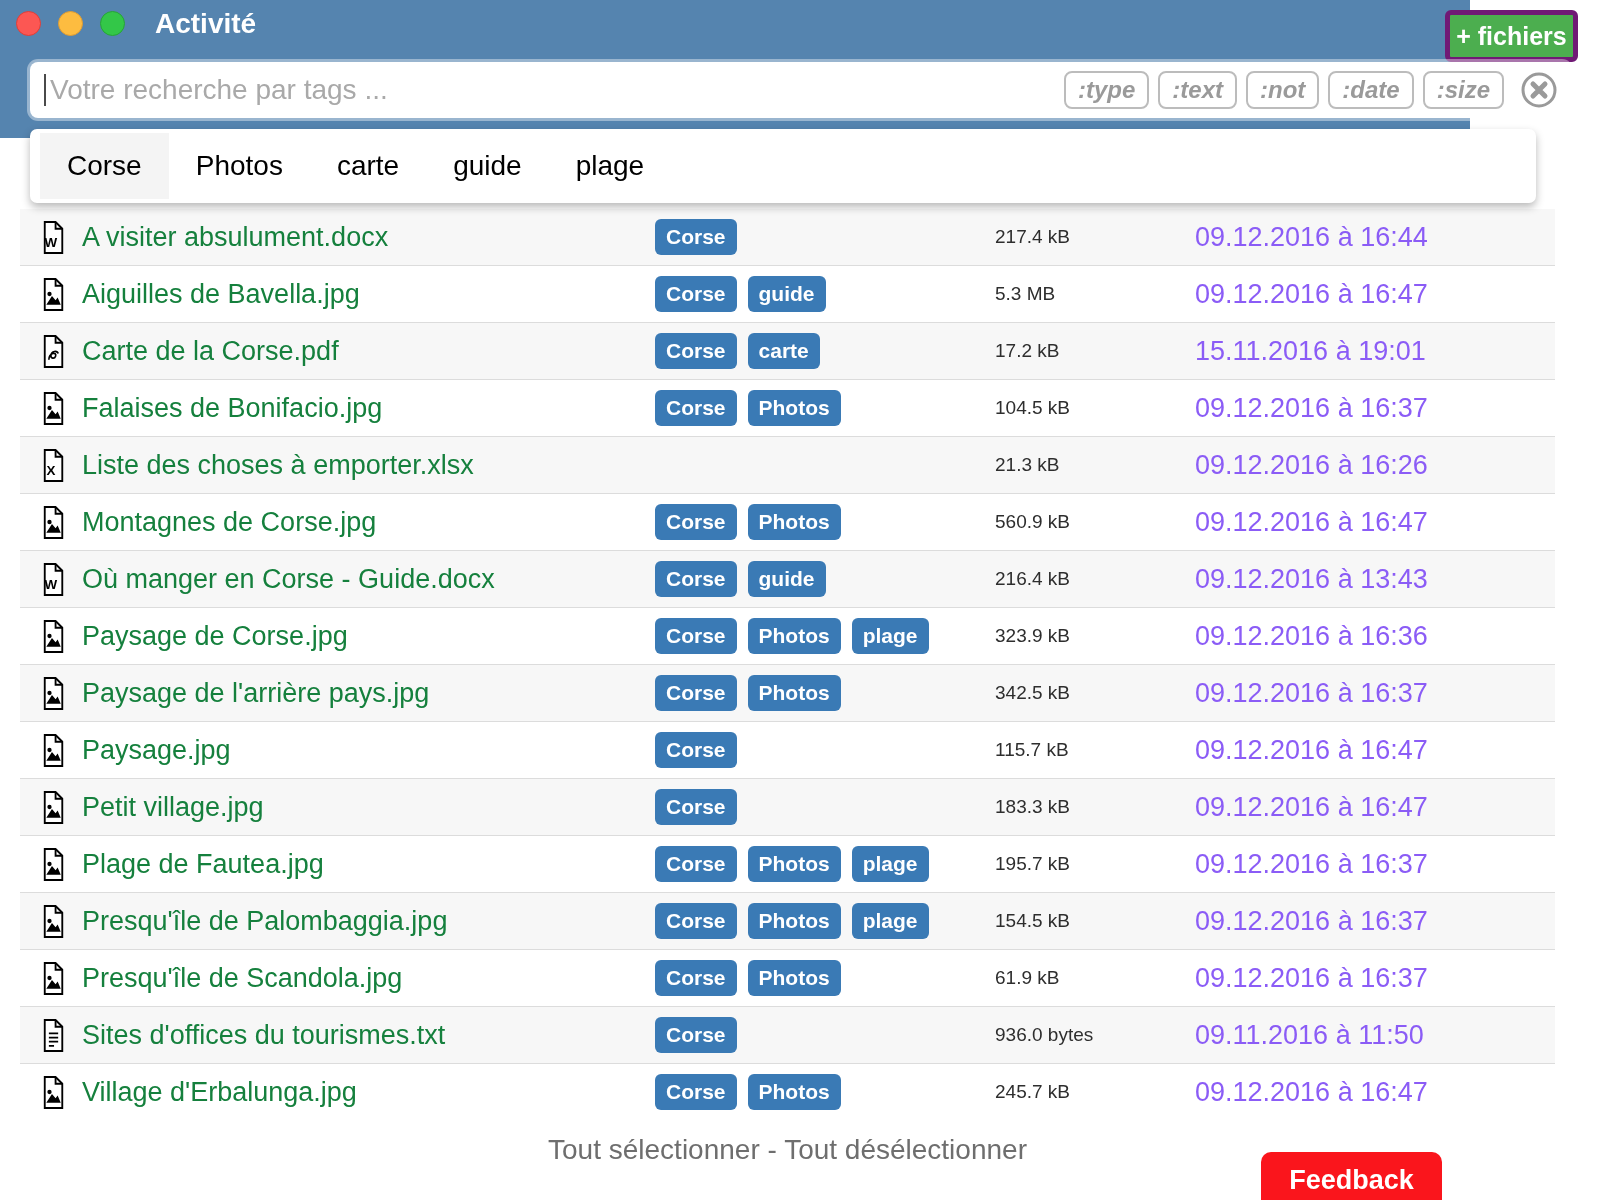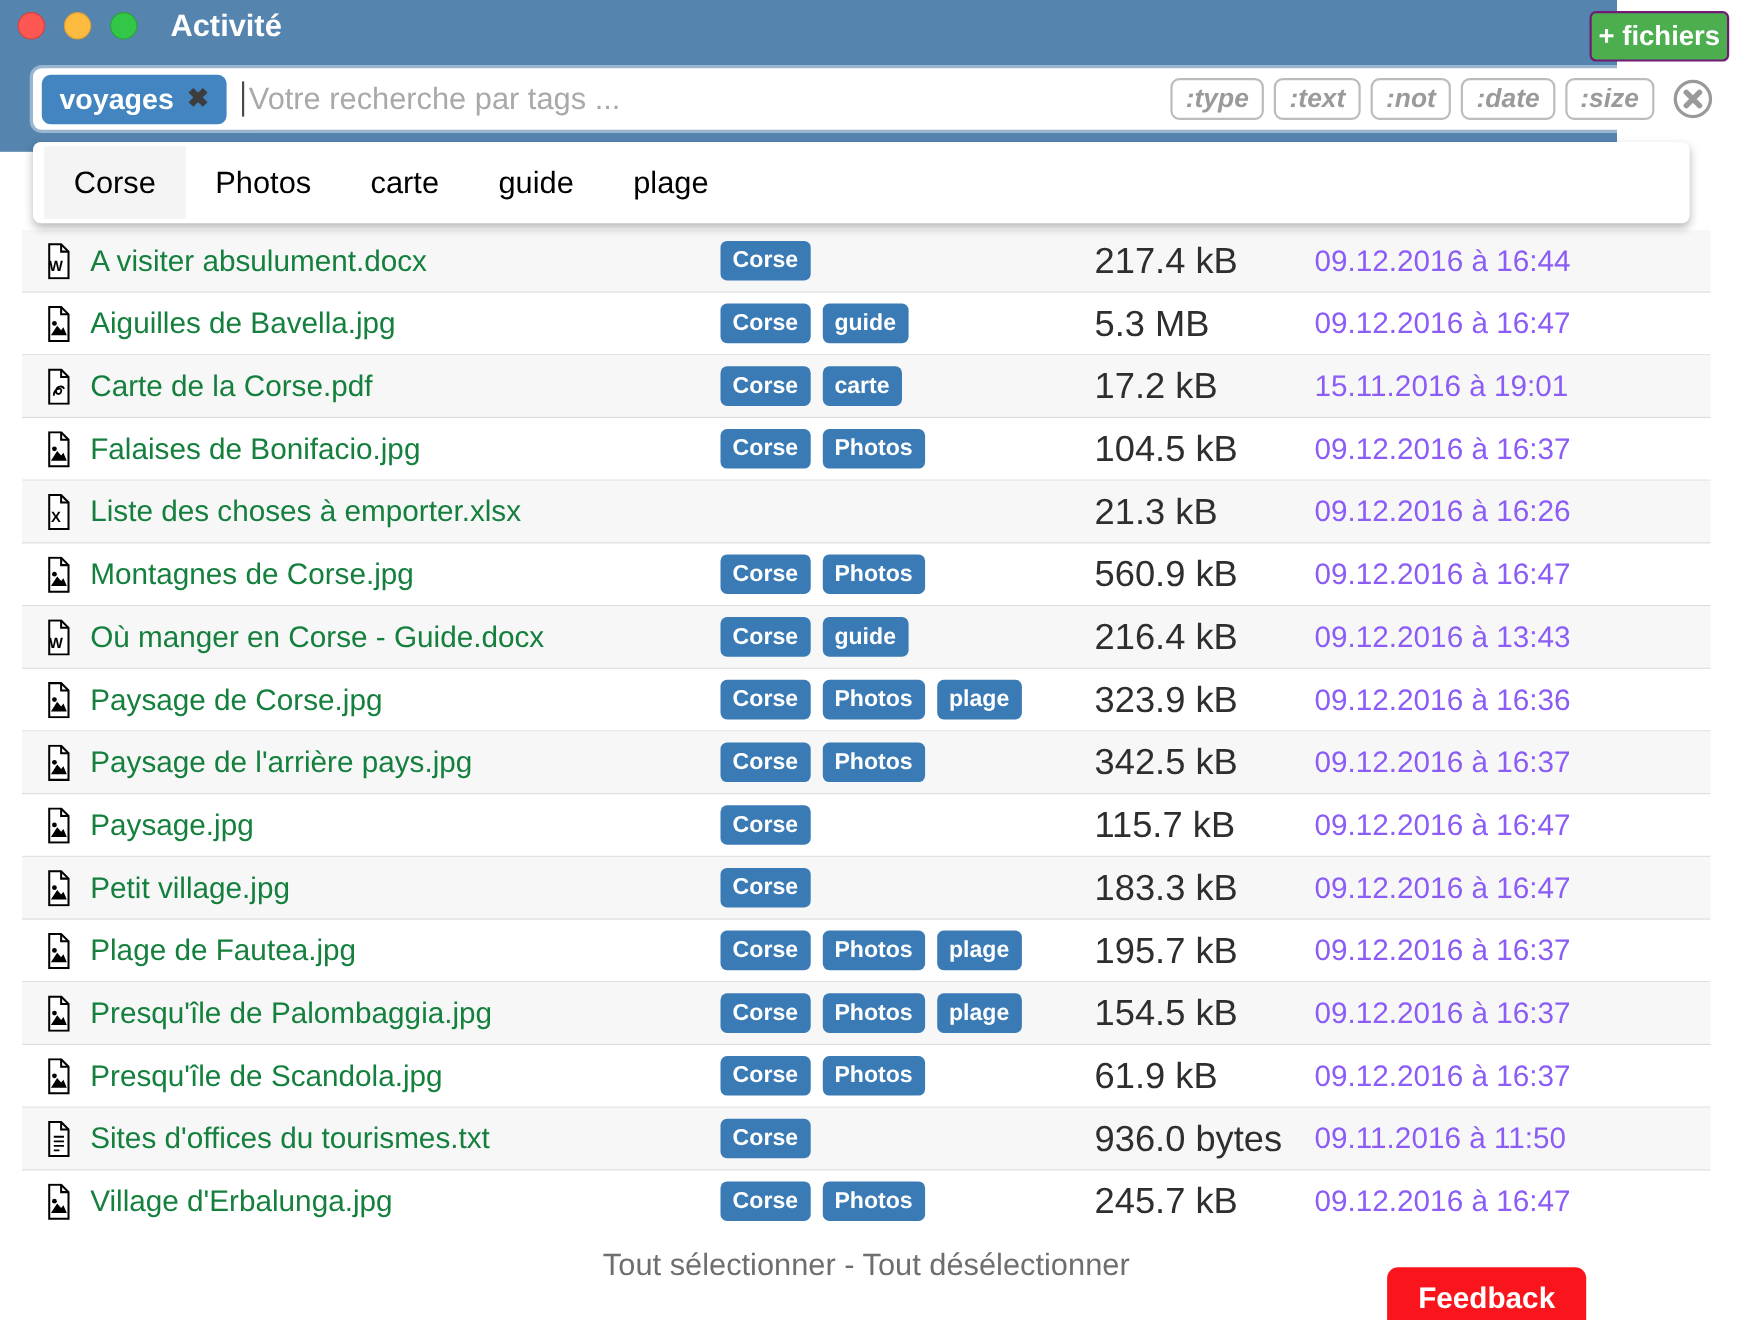--- a/index.html
+++ b/index.html
@@ -10,21 +10,21 @@
   .titlebar{position:absolute;left:0;top:0;width:1470px;height:138px;
     background:var(--header-blue,#5584af);}
   .lights{position:absolute;left:16px;top:11px;display:flex;gap:17px;}
   .light{width:23px;height:23px;border-radius:50%;}
   .light.red{background:#fc5753;border:1px solid #df3e38;}
   .light.yellow{background:#fdbc40;border:1px solid #de9c33;}
   .light.green{background:#33c748;border:1px solid #27a437;}
   .win-title{position:absolute;left:155px;top:8px;color:#fff;font-size:28px;
     font-weight:bold;}
   .addfiles{position:absolute;left:1445px;top:10px;width:123px;height:42px;
-    background:var(--green,#4cae4f);border:2px solid #701a75;border-radius:6px;
+    background:var(--green,#4cae4f);border:5px solid #701a75;border-radius:6px;
     color:#fff;font-weight:bold;font-size:25px;display:flex;align-items:center;
     justify-content:center;cursor:pointer;}
 
   
   .searchbar{position:absolute;left:30px;top:62px;width:1540px;height:56px;
     background:#fff;border-radius:8px;box-shadow:0 0 0 3px rgba(255,255,255,.4);
     display:flex;align-items:center;padding:0;box-sizing:border-box;}
   .stag{display:flex;align-items:center;gap:12px;background:var(--pill-blue,#4285c0);
     color:#fff;font-weight:bold;font-size:26px;border-radius:8px;
     padding:7px 16px;margin-left:8px;}
@@ -50,21 +50,21 @@
   .frow{display:flex;align-items:center;height:56px;border-bottom:1px solid #dcdcdc;}
   .frow:nth-child(odd){background:var(--row-alt,#f7f7f7);}
   .frow:last-child{border-bottom:none;}
   .ficon{flex:0 0 62px;padding-left:20px;box-sizing:border-box;display:flex;
     align-items:center;}
   .fname{flex:0 0 573px;font-size:27px;color:#15803d;white-space:nowrap;
     overflow:hidden;}
   .ftags{flex:0 0 340px;display:flex;gap:11px;align-items:center;}
   .tag{background:var(--tag-blue,#3a7ab5);color:#fff;font-weight:bold;font-size:21px;
     border-radius:6px;padding:6px 11px;cursor:pointer;white-space:nowrap;}
-  .fsize{flex:0 0 200px;font-size:33px;color:#2e2e2e;}
+  .fsize{flex:0 0 200px;font-size:19px;color:#2e2e2e;}
   .fdate{flex:0 0 360px;font-size:27px;color:#8b5cf6;}
 
   
   .footer-text{position:absolute;left:20px;top:1134px;width:1535px;
     text-align:center;font-size:28px;color:#6e6e6e;}
   .footer-text span[data-interactable="true"]{cursor:pointer;}
   .feedback{position:absolute;left:1261px;top:1152px;width:181px;height:70px;
     background:var(--red,#fa151c);border-radius:10px;color:#fff;font-weight:bold;
     font-size:27px;display:flex;justify-content:center;padding-top:13px;
     box-sizing:border-box;cursor:pointer;}
@@ -77,26 +77,20 @@
   <div class="titlebar" data-interactable="false">
     <div class="lights" data-interactable="false">
       <div class="light red" data-interactable="true"></div>
       <div class="light yellow" data-interactable="true"></div>
       <div class="light green" data-interactable="true"></div>
     </div>
     <div class="win-title" data-interactable="false">Activité</div>
     <div class="addfiles" data-interactable="true">+ fichiers</div>
 
     <div class="searchbar" data-interactable="true">
-      <span class="search-tags" data-interactable="false" style="display:flex;">
-          <span class="stag" data-interactable="true">
-            <span data-interactable="false">voyages</span>
-            <span class="x" data-interactable="true">✖</span>
-          </span>
-        </span>
       <span class="caret" data-interactable="false"></span>
       <input type="text" value="" data-interactable="true" placeholder="Votre recherche par tags ..." style="">
       <span class="chips" data-interactable="false">
           <span class="chip" data-interactable="true">:type</span>
           <span class="chip" data-interactable="true">:text</span>
           <span class="chip" data-interactable="true">:not</span>
           <span class="chip" data-interactable="true">:date</span>
           <span class="chip" data-interactable="true">:size</span>
         </span>
       <svg class="clear-btn" data-interactable="true" viewBox="0 0 38 38">

